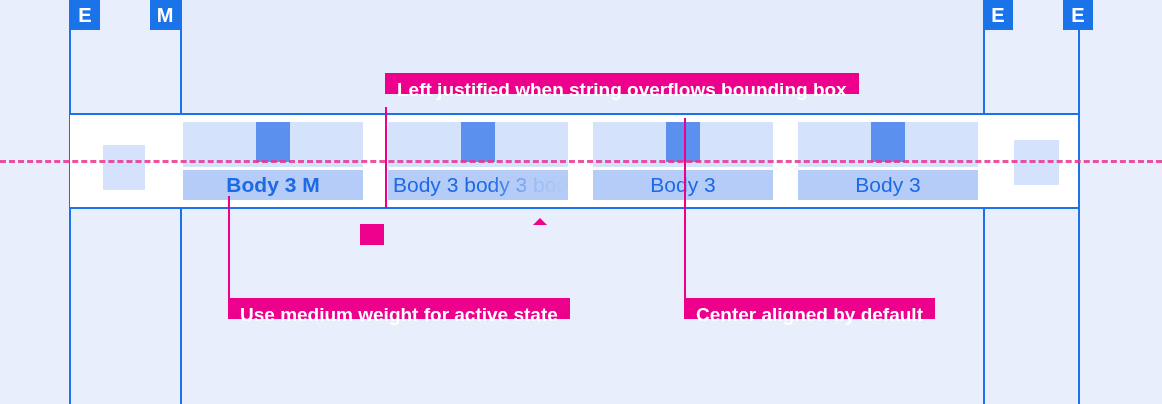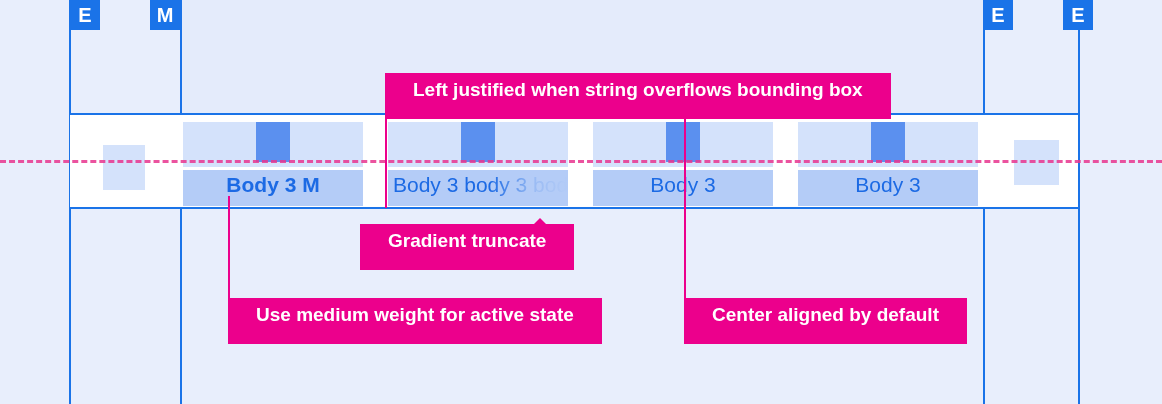--- a/index.html
+++ b/index.html
@@ -76,21 +76,21 @@
     transform: translateX(-50%);
     width: 34px;
     height: 40px;
     background: #5b90ef;
   }
   .cell .labelband {
     position: absolute;
     left: 0;
     top: 48px;
     width: 100%;
-    height: 36px;
+    height: 30px;
     background: #b4ccf7;
     overflow: hidden;
   }
   .cell .labeltext {
     position: absolute;
     top: 0;
     left: 0;
     width: 100%;
     height: 30px;
     line-height: 30px;
@@ -137,22 +137,22 @@
   }
 
   
   .plabel {
     position: absolute;
     background: #ec008c;
     color: #ffffff;
     font-size: 19px;
     font-weight: bold;
     line-height: 34px;
-    height: 46px;
-    padding: 0 28px;
+    height: 21px;
+    padding: 0 12px;
     white-space: nowrap;
     box-sizing: border-box;
   }
   .plabel .nub {
     position: absolute;
     top: -6px;
     width: 0;
     height: 0;
     border-left: 7px solid transparent;
     border-right: 7px solid transparent;
@@ -232,21 +232,20 @@
   <div class="pline" style="left:385px; top:107px; height:101px;"></div>
   <div class="pline" style="left:228px; top:196px; height:102px;"></div>
   <div class="pline" style="left:684px; top:118px; height:180px;"></div>
 
   <div class="plabel" style="left:385px; top:73px;">
     <span>Left justified when string overflows bounding box</span>
   </div>
 
   <div class="plabel" style="left:360px; top:224px;">
     <span class="nub" style="left:173px;"></span>
-    <span>Gradient truncate</span>
   </div>
 
   <div class="plabel" style="left:684px; top:298px;">
     <span>Center aligned by default</span>
   </div>
 
   <div class="plabel" style="left:228px; top:298px;">
     <span>Use medium weight for active state</span>
   </div>
 

